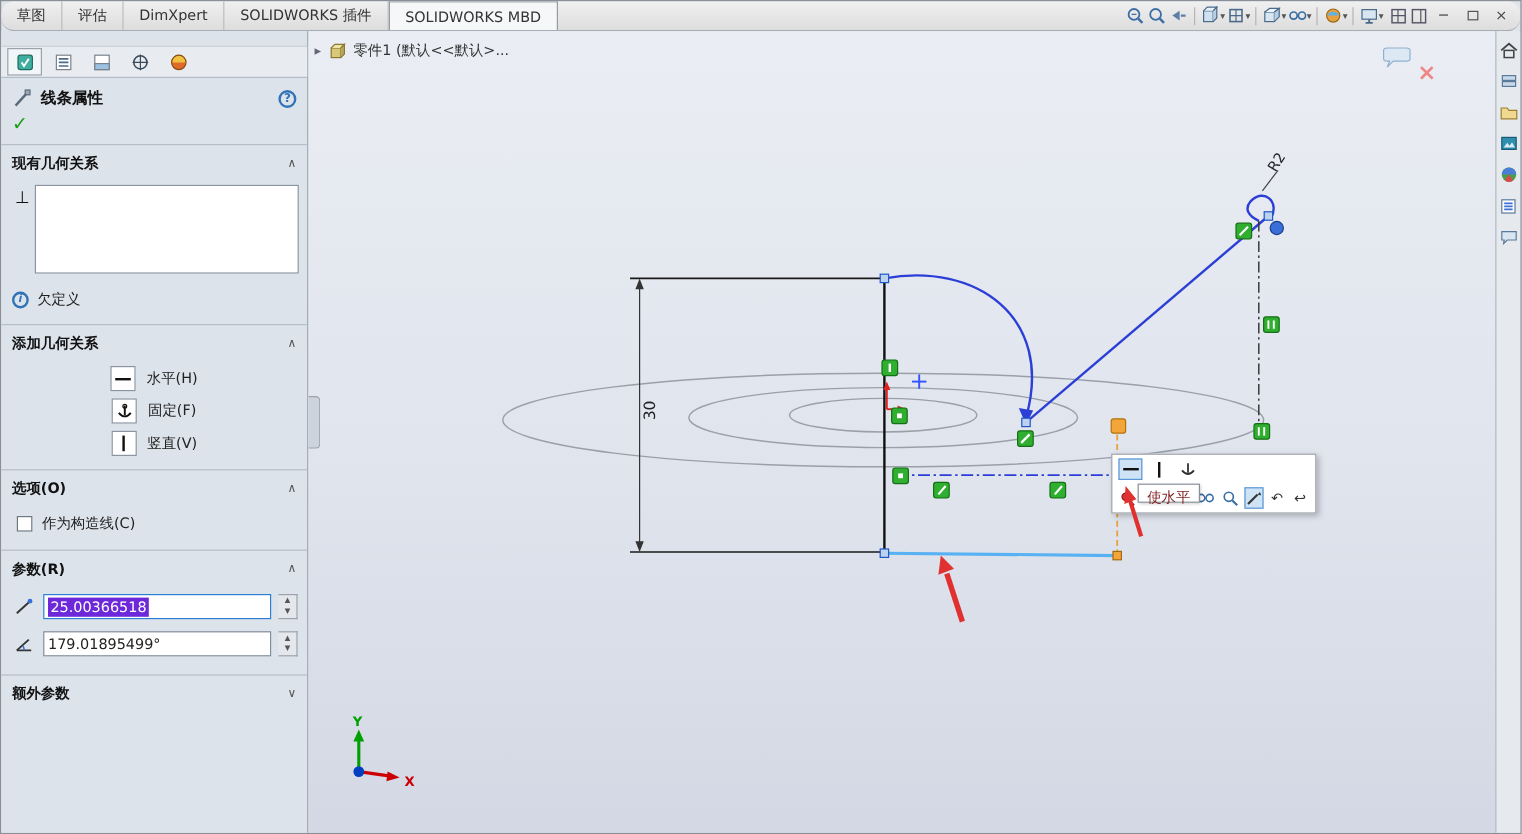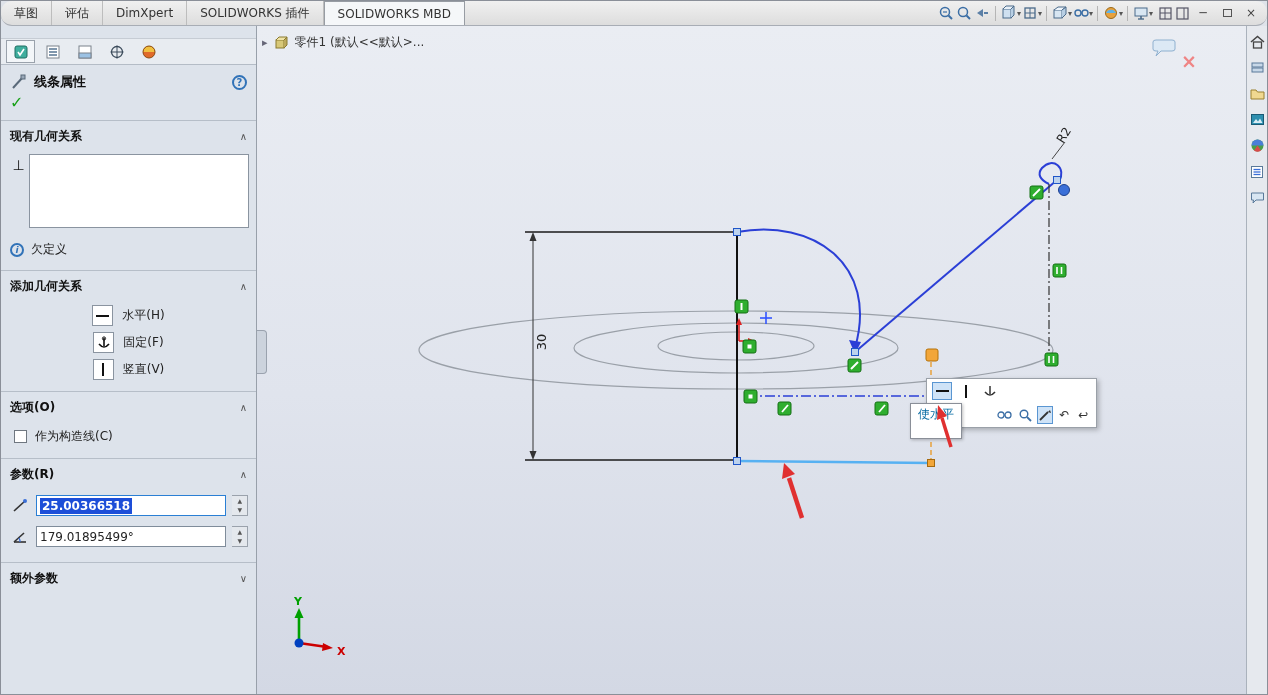--- a/index.html
+++ b/index.html
@@ -41,37 +41,37 @@
   .addrel-item { display:flex; align-items:center; gap:9px; padding:3px 11px;justify-content:center; }
   .addrel-ico { width:21px; height:21px; background:#fff; border:1px solid #8a94a0; display:flex; align-items:center; justify-content:center; flex:none; }
   .hbar { width:13px; height:2px; background:#111; }
   .vbar { width:2px; height:13px; background:#111; }
   .cb-row { display:flex; align-items:center; gap:8px; padding:5px 13px; }
   .cb { width:13px; height:13px; background:#fff; border:1px solid #6f7780; flex:none; }
   .param-row { display:flex; align-items:center; gap:6px; padding:5px 8px 5px 8px; }
   .param-ico { width:21px; height:21px; display:flex; align-items:center; justify-content:center; flex:none; }
   .field { width:208px; height:21px; background:#fff; border:1px solid #7f8c9a; display:flex; align-items:center; padding:0 3px; overflow:hidden; white-space:nowrap; }
   .field.focus { border:1px solid #2a7fd4; }
-  .sel { background:#1d4ed8; color:#fff; padding:1px 2px;font-weight:bold; }
+  .sel { background:#6d28d9; color:#fff; padding:1px 2px; }
   .spin { width:17px; height:21px; border:1px solid #9aa2ac; border-left:none; background:#e4e8ed; display:flex; flex-direction:column; }
   .spin > div { flex:1; display:flex; align-items:center; justify-content:center; font-size:6px; color:#555; line-height:1; }
 
   
   .viewport { flex:1; position:relative; background:linear-gradient(180deg,#eaedf3 0%,#e0e4ed 55%,#d3d8e4 100%); overflow:hidden; }
   .ft-row { position:absolute; left:5px; top:8px; display:flex; align-items:center; gap:6px; color:#333; z-index:3; }
   .ft-expand { color:#667; font-size:11px; }
   svg.sketch { position:absolute; left:0; top:0; z-index:1; }
   svg.overlay { position:absolute; left:0; top:0; z-index:8; pointer-events:none; }
   .grip { position:absolute; left:0; top:304px; width:10px; height:44px; background:#ccd3dd; border:1px solid #9aa2ae; border-left:none; border-radius:0 4px 4px 0; z-index:4; }
   .ctx-popup { position:absolute; left:669px; top:352px; width:171px; height:50px; background:#ffffff; border:1px solid #9aa0a8; box-shadow:2px 2px 5px rgba(0,0,0,.25); z-index:5; padding:3px 5px; display:flex; flex-direction:column; justify-content:space-between; }
   .ctx-row { display:flex; align-items:center; gap:4px; }
   .ctx-ico { width:20px; height:18px; display:flex; align-items:center; justify-content:center; border:1px solid transparent; color:#333; }
   .ctx-ico.hl { background:#cfe3f7; border-color:#5a96d2; }
   .ctx-gap { width:56px; }
-  .tooltip { position:absolute; left:653px; top:377px; height:36px; padding:2px 7px; background:#fff; border:1px solid #8a8f98; box-shadow:1px 1px 3px rgba(0,0,0,.25); z-index:6; font-size:12px; color:#0369a1; white-space:nowrap; }
+  .tooltip { position:absolute; left:691px; top:377px; height:16px; padding:2px 7px; background:#fff; border:1px solid #8a8f98; box-shadow:1px 1px 3px rgba(0,0,0,.25); z-index:6; font-size:12px; color:#7f1d1d; white-space:nowrap; }
   .quick-tip { position:absolute; left:894px; top:13px; z-index:3; }
   .tip-close { position:absolute; left:924px; top:26px; color:#ef8585; font-size:19px; font-weight:bold; z-index:3; line-height:1; }
 
   
   .taskpane { width:21px; background:#e6e9ee; border-left:1px solid #aab2bc; display:flex; flex-direction:column; align-items:center; padding-top:7px; gap:9px; flex:none; }
   .tp-ico { width:17px; height:17px; display:flex; align-items:center; justify-content:center; font-size:13px; color:#444; }
 </style>
 </head>
 <body>
 

